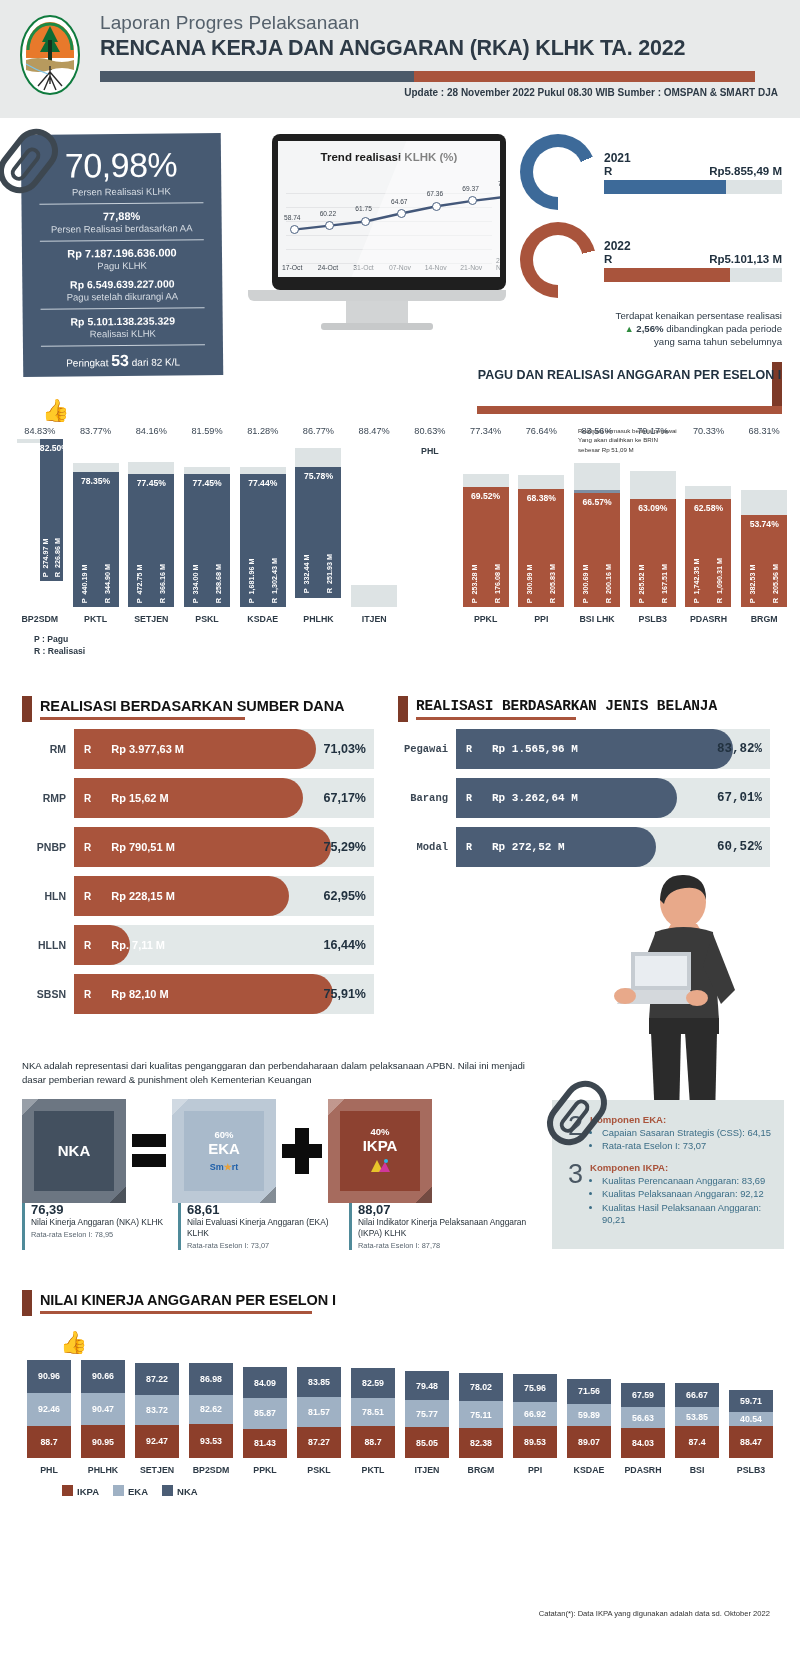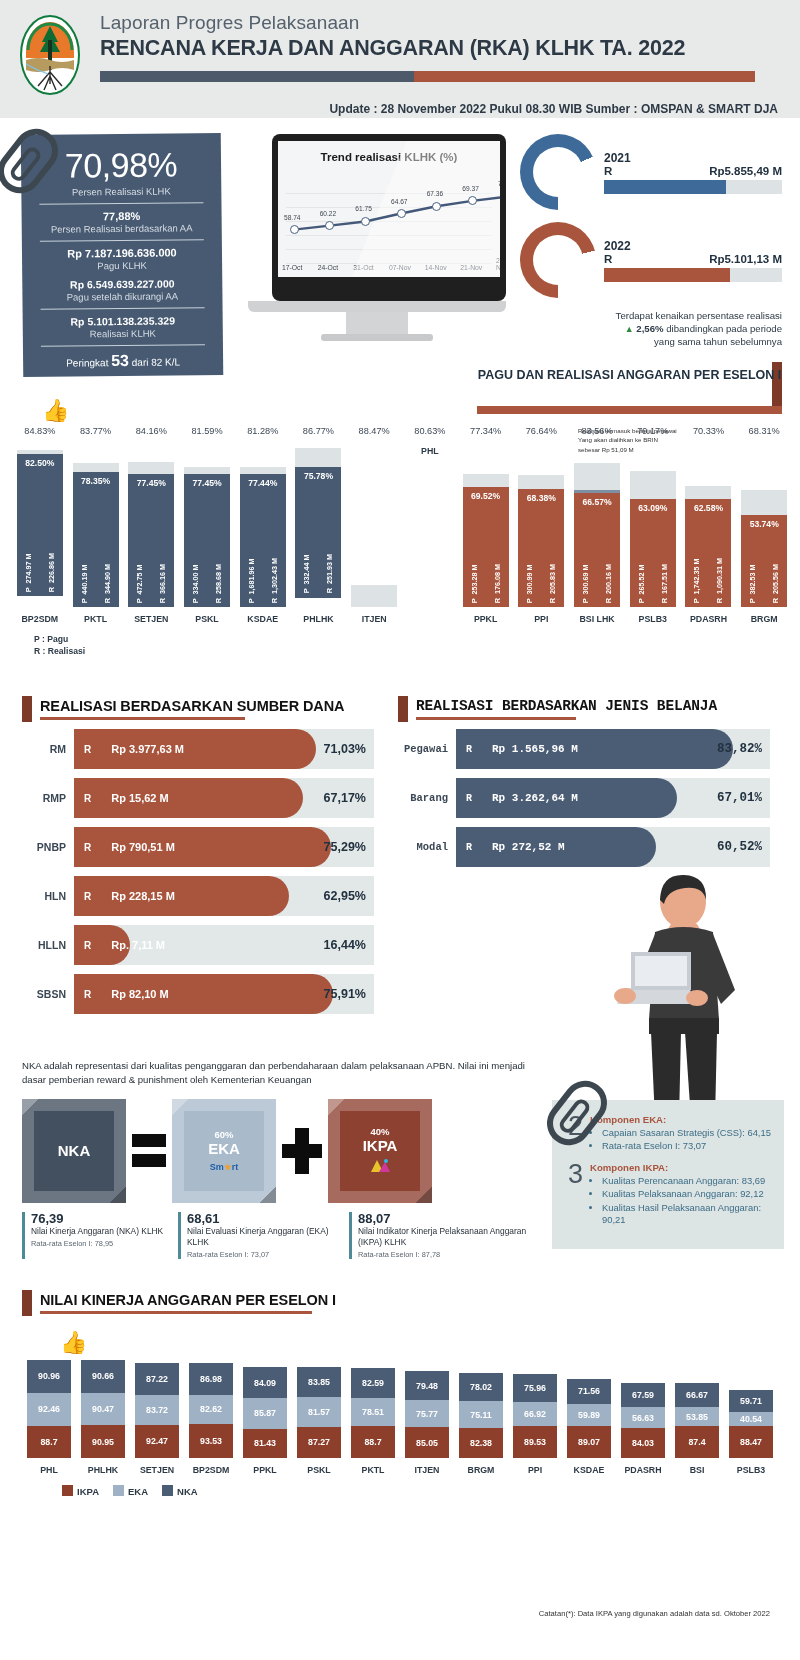--- a/index.html
+++ b/index.html
@@ -18,21 +18,21 @@
     padding: 12px 20px 0 100px;
   }
   .logo {
     position:absolute; left:18px; top:14px; width:64px; height:82px;
   }
   .hdr-sub { font-size: 19px; color:#55616c; font-weight:400; letter-spacing:.1px; }
   .hdr-title { font-size: 21.5px; font-weight: 800; color:#2d3a46; letter-spacing:-.2px; margin-top:2px; }
   .hdr-bar { display:flex; margin-top:10px; height:11px; width:655px; }
   .hdr-bar .b1 { flex: 0 0 48%; background:#4c5a69; }
   .hdr-bar .b2 { flex: 1; background:#a9543c; }
-  .hdr-update { text-align:right; font-size:12px; font-weight:700; color:#2d3a46; margin-top:20px; padding-right:2px; }
+  .hdr-update { text-align:right; font-size:10px; font-weight:700; color:#2d3a46; margin-top:5px; padding-right:2px; }
 
   
   .top { position:relative; height:260px; padding-top:10px; }
   .statcard {
     position:absolute; left:22px; top:16px; width:200px; height:242px;
     background:#475a72; color:#fff; text-align:center;
     padding:8px 14px 6px; transform: rotate(-0.6deg);
   }
   .statcard .big { font-size:34px; font-weight:400; letter-spacing:-.5px; margin-top:4px; }
   .statcard .cap { font-size:9.5px; color:#d7dde4; margin-top:1px; }
@@ -46,21 +46,21 @@
     border:6px solid #3d4750; border-radius:22px;
     transform: rotate(38deg); z-index:5;
   }
   .clip:after{
     content:''; position:absolute; left:8px; top:14px; right:8px; bottom:6px;
     border:4px solid #3d4750; border-radius:14px;
   }
 
   
   .monitor { position:absolute; left:248px; top:16px; width:258px; }
-  .mon-screen { background:#1f1f1f; border-radius:8px; padding:7px 6px 24px;margin-left:24px; }
+  .mon-screen { background:#1f1f1f; border-radius:8px; padding:7px 6px 13px;margin-left:24px; }
   .mon-inner { background:#f4f5f6; height:136px; position:relative; overflow:hidden; }
   .mon-inner:after{content:'';position:absolute;right:-30px;top:-40px;width:150px;height:240px;background:rgba(255,255,255,.45);transform:rotate(22deg);}
   .mon-title { text-align:center; font-size:11.5px; font-weight:800; padding-top:10px; color:#1b1b1b;}
   .mon-stand { width:62px;height:22px;background:#d2d4d5;margin:0 auto; }
   .mon-base { width:112px;height:7px;background:#c7c9ca;margin:0 auto;border-radius:3px; }
   .mon-neck { height:11px;background:#cfd1d2;border-radius:0 0 6px 6px; }
   .gridline { position:absolute; left:8px; right:8px; height:1px; background:#e4e5e7; }
   .pt { position:absolute; width:9px;height:9px;border-radius:50%;background:#fff;border:1.6px solid #4a6080; z-index:3;}
   .ptlbl { position:absolute; font-size:6.6px; color:#3f4750; z-index:3; }
   .xlbl { position:absolute; font-size:6.8px; color:#3f4750; bottom:6px; }
@@ -129,21 +129,21 @@
   .cube .pc { font-size:9.5px; font-weight:700; }
   .eqsign { width:34px; flex:none; display:flex; flex-direction:column; gap:7px;}
   .eqsign i { display:block; height:13px; background:#0c0c0c;}
   .plus { width:40px; flex:none; position:relative; height:46px;}
   .plus:before,.plus:after{content:'';position:absolute;background:#0c0c0c;}
   .plus:before{left:13px;top:0;width:14px;height:46px;}
   .plus:after{left:0;top:16px;width:40px;height:14px;}
   .smart { font-size:9px; font-weight:800; color:#1f5fa8; margin-top:5px;}
   .smart .o { color:#e8a13a; }
   .ipa { font-size:8px; margin-top:4px; }
-  .nka-caps { display:flex; gap:6px; margin-top:9px; }
+  .nka-caps { display:flex; gap:6px; }
   .cap-item { border-left:3px solid #4f8a99; padding-left:6px; }
   .cap-item .v { font-size:13px; font-weight:800; color:#21313f; margin-top:-1px;}
   .cap-item .t { font-size:8.4px; line-height:1.3; color:#1f2a33;}
   .cap-item .s { font-size:7.4px; color:#5a6670; margin-top:2px;}
 
   
   .komp { position:absolute; left:552px; top:1100px; width:232px; background:#dde4e4; padding:14px 12px 14px 16px;}
   .komp .grp { display:flex; gap:7px; margin-bottom:8px;}
   .komp .num { font-size:27px; color:#4a5763; font-weight:400; line-height:.9; }
   .komp .hd { font-size:9.6px; font-weight:800; color:#a9543c; }
@@ -306,21 +306,21 @@
   <div class="es-title-bar"></div>
   <div class="brin-note" id="brin-note">
       <div>Realisasi termasuk belanja pegawai</div>
       <div>Yang akan dialihkan ke BRIN</div>
       <div>sebesar Rp 51,09 M</div>
     </div>
   <div class="thumb">👍</div>
   <div class="escols" id="escols">
       <div class="escol">
         <div class="pct-top">84.83%</div>
-        <div class="colwrap" style="height:168px;display:flex;flex-direction:column;justify-content:center">
+        <div class="colwrap" style="height:168px;display:flex;justify-content:space-between">
           <div class="light" style="height:4.0075999999999965px"></div>
           <div class="dark" style="height:141.9px;background:#475a72">
             <div class="pct-in">82.50%</div>
             <div class="pr">
               <div class="prcell"><span class="lt">P</span>&nbsp;&nbsp;274.97 M</div>
               <div class="prcell"><span class="lt">R</span>&nbsp;&nbsp;226.86 M</div>
             </div>
           </div>
         </div>
         <div class="escat">BP2SDM</div>

